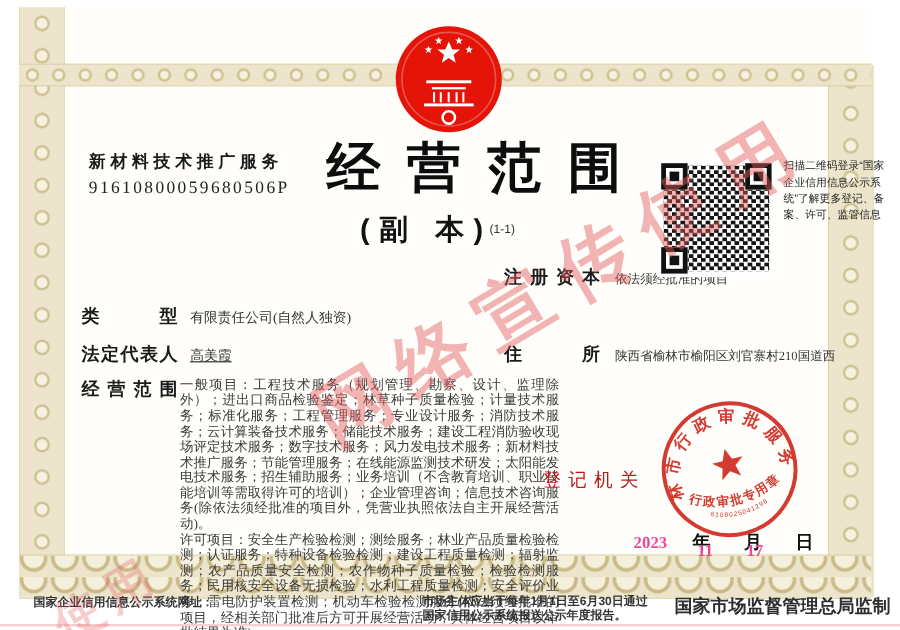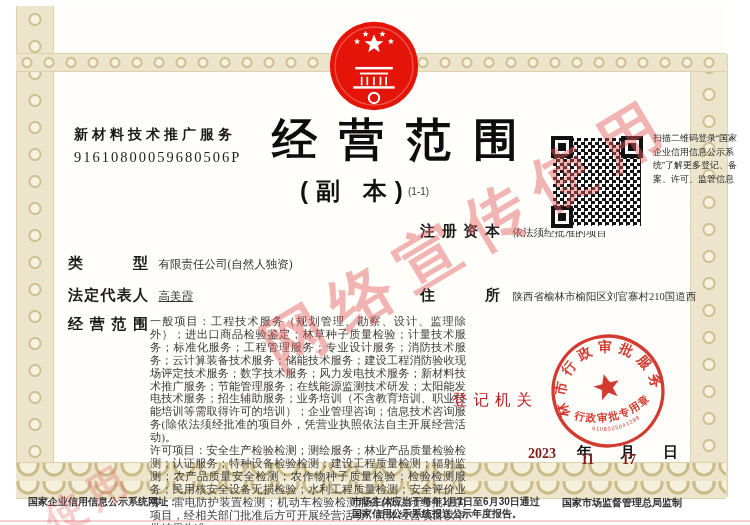--- a/index.html
+++ b/index.html
@@ -54,36 +54,36 @@
   .row-label{font-size:15px;font-weight:bold;color:#1b1b1b;width:80px;display:inline-block;
       text-align:justify;text-align-last:justify;font-family:"Liberation Sans",sans-serif;}
   .value{font-family:"Liberation Serif","DejaVu Serif",serif;color:#333;}
   .lv{font-size:11.5px;} .rv{font-size:10.5px;}
   .scope{left:150px;top:315px;width:316px;font-size:11.2px;line-height:12.9px;text-align:justify;
       color:#3a3a3a;font-family:"Liberation Serif","DejaVu Serif",serif;z-index:2;}
   .fieldrow{z-index:2;}
 
   
   .reg-label{left:452px;top:390px;font-size:15.5px;font-weight:normal;letter-spacing:6px;color:#b91c1c;z-index:2;}
-  .dt{font-family:"Liberation Serif","DejaVu Serif",serif;color:#7f1d1d;z-index:2;}
+  .dt{font-family:"Liberation Serif","DejaVu Serif",serif;color:#ec4899;z-index:2;}
   .dt-num{font-size:14px;font-weight:bold;}
   .dt-unit{font-size:15px;font-weight:bold;font-family:"Liberation Sans",sans-serif;color:#111;}
 
   
   .seal{left:544px;top:327px;width:128px;height:128px;z-index:5;mix-blend-mode:multiply;opacity:.9;}
 
   
   .emblem{left:327px;top:19px;width:94px;height:94px;z-index:4;}
 
   
   .ft{color:#333;z-index:2;font-weight:bold;}
   .ft-site-label{left:28px;top:495px;font-size:10px;}
   .ft-url{left:120px;top:504px;font-size:12.5px;font-weight:bold;color:#1d1d1d;}
   .ft-notice{left:352px;top:496px;font-size:10px;line-height:12px;width:220px;}
-  .ft-prod{left:562px;top:496px;font-size:10px;color:#2e2e2e;}
+  .ft-prod{left:562px;top:496px;font-size:15px;color:#2e2e2e;}
   .scan-line{left:0;top:520px;width:750px;height:2px;background:rgba(228,120,120,.35);}
 </style>
 </head>
 <body>
 
 <div id="doc">
 
   <div class="abs paper"></div>
   <div class="abs strip-v strip-left"></div>
   <div class="abs strip-v strip-right"></div>

